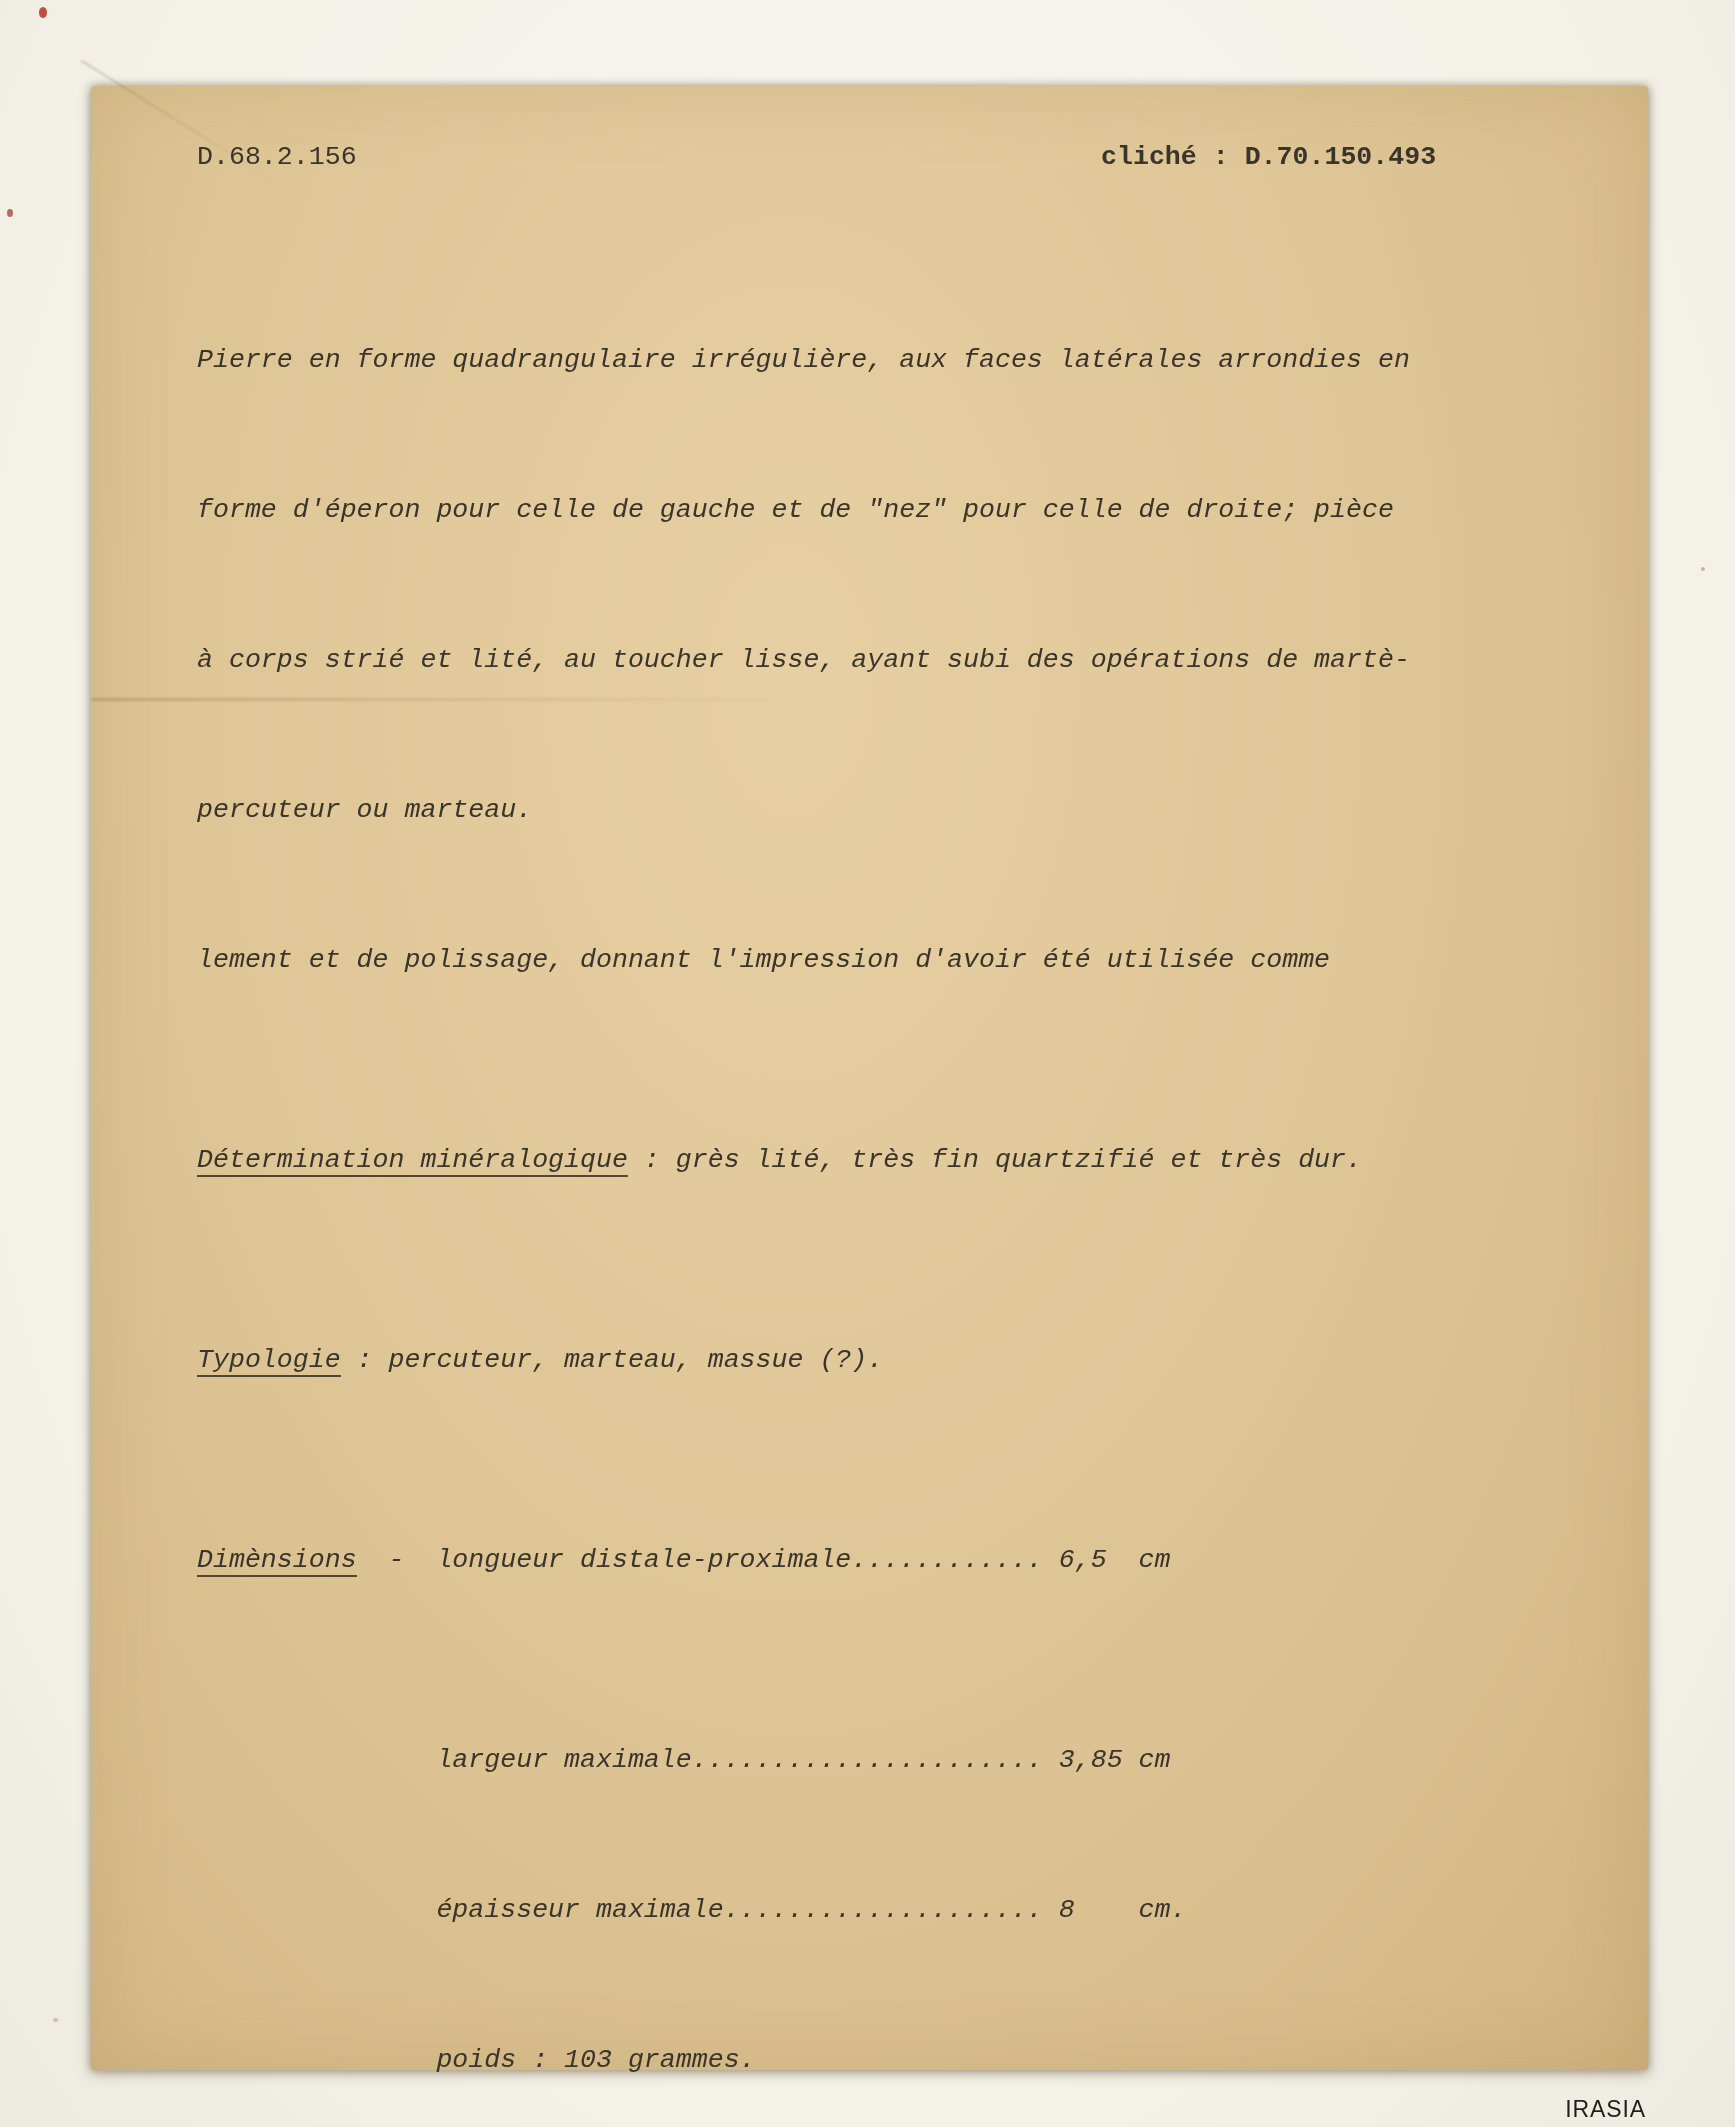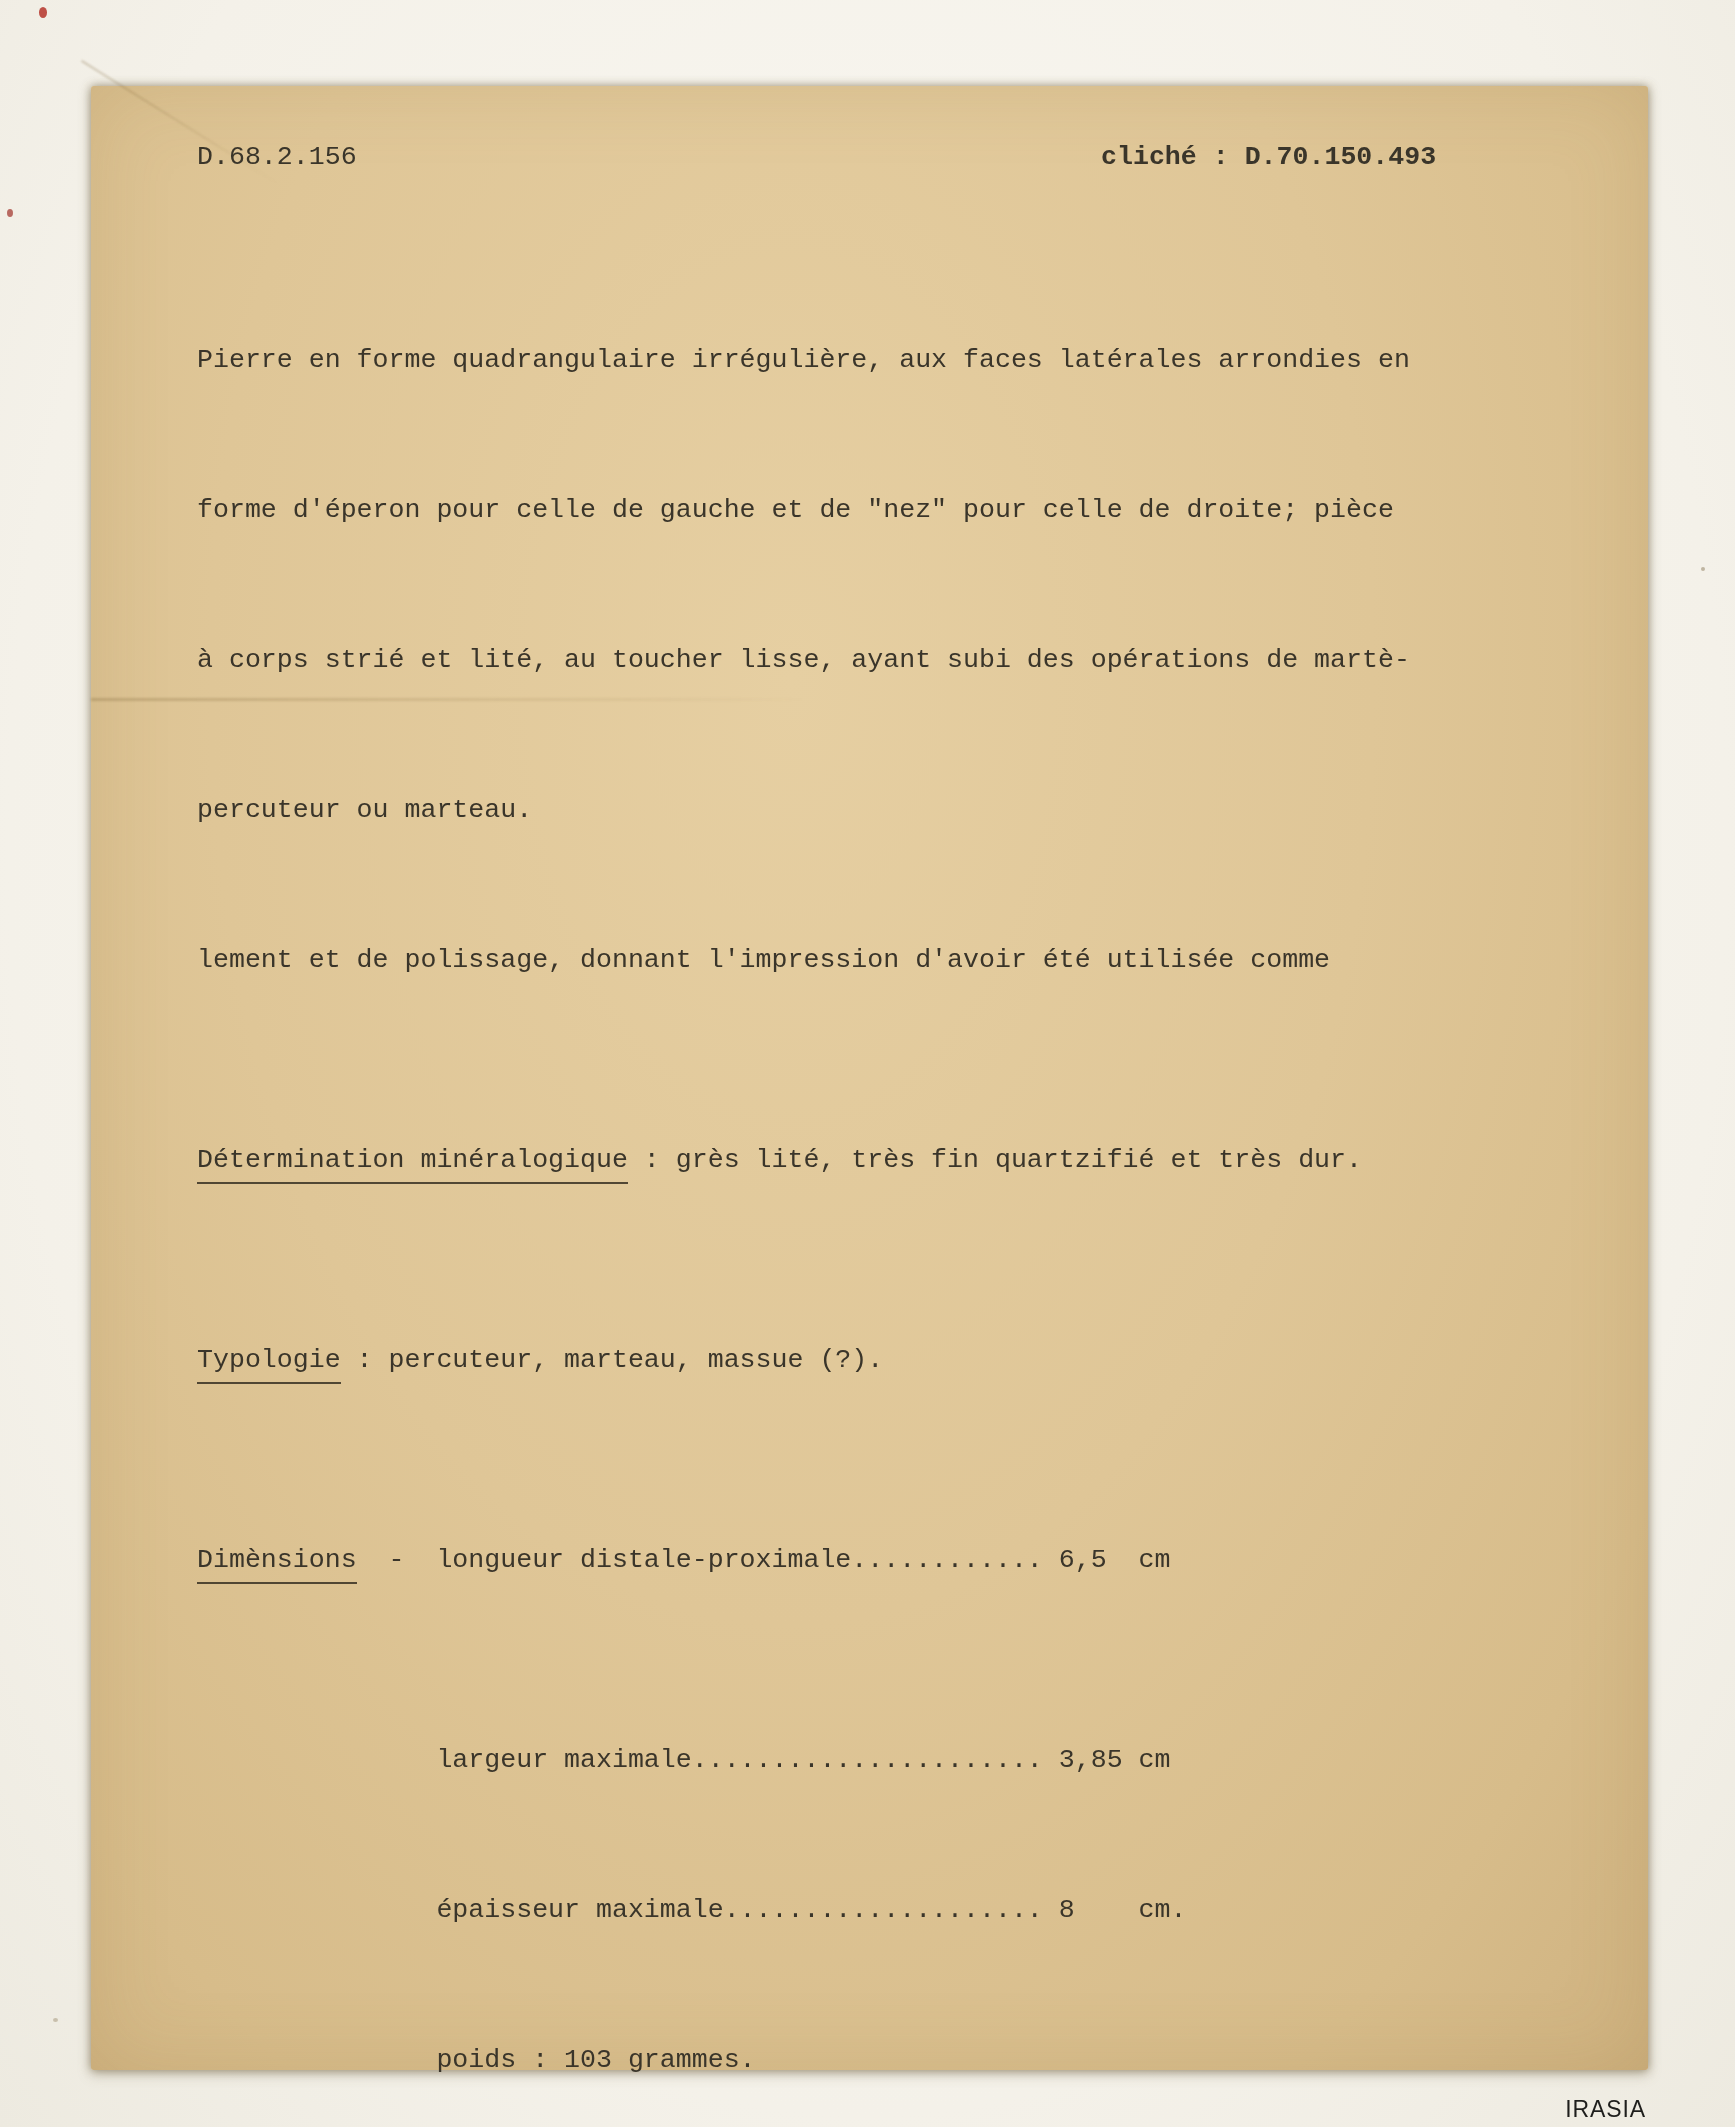--- a/index.html
+++ b/index.html
@@ -76,24 +76,25 @@
     left: 106px;
     top: 149px;
     right: 62px;
     font-size: 26.6px;
     line-height: 50px;
     color: #3a352a;
     white-space: pre;
   }
   .line {
     min-height: 50px;
+    font-style: italic;
   }
   .u {
     border-bottom: 2.7px solid rgba(55, 48, 34, 0.85);
-    padding-bottom: 7px;
+    padding-bottom: 0;
   }
   .watermark {
     position: absolute;
     right: 89px;
     bottom: 5.3px;
     font-family: "Liberation Sans", sans-serif;
     font-size: 23px;
     color: #1e1e1c;
     letter-spacing: 0.9px;
     text-align: right;

